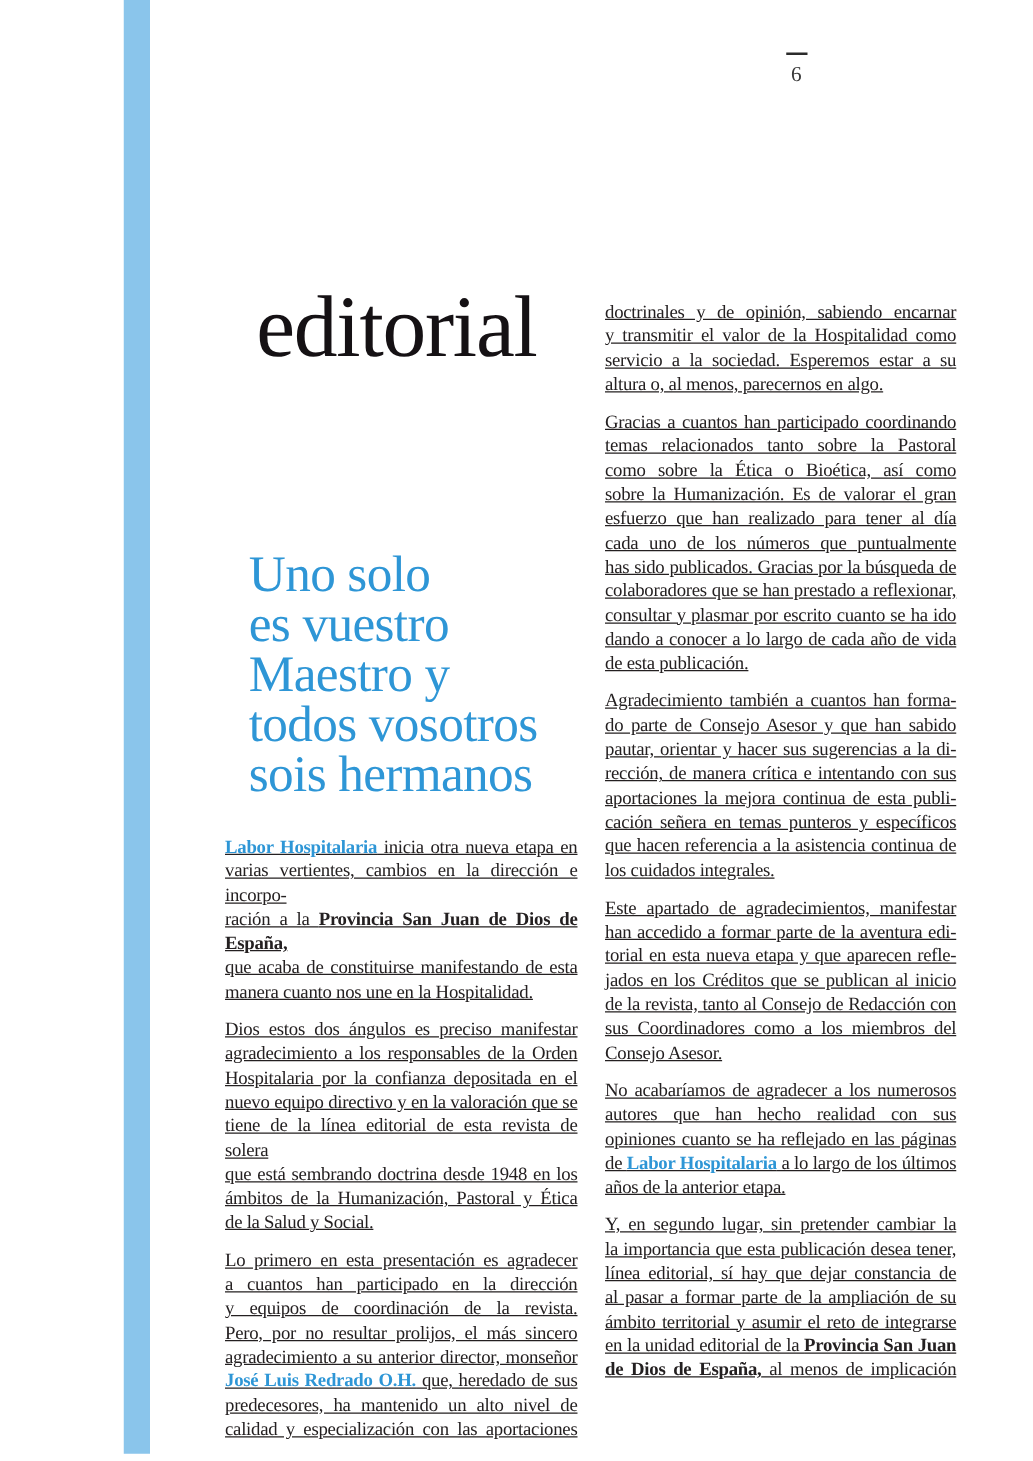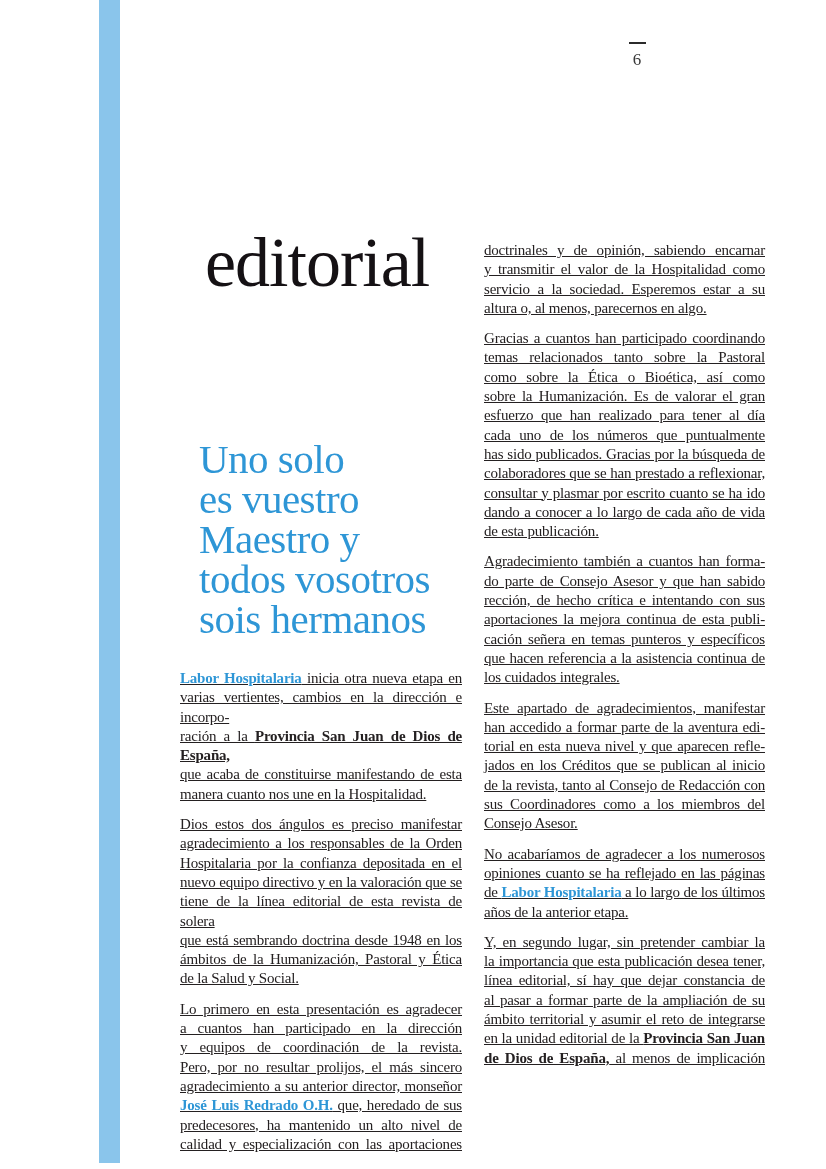--- a/index.html
+++ b/index.html
@@ -129,37 +129,39 @@
         <div class="line"><span>cada uno de los números que puntualmente</span></div>
         <div class="line"><span>has sido publicados. Gracias por la búsqueda de</span></div>
         <div class="line"><span>colaboradores que se han prestado a reflexionar,</span></div>
         <div class="line"><span>consultar y plasmar por escrito cuanto se ha ido</span></div>
         <div class="line"><span>dando a conocer a lo largo de cada año de vida</span></div>
         <div class="line last"><span>de esta publicación.</span></div>
       </div>
       <div class="para">
         <div class="line"><span>Agradecimiento también a cuantos han forma-</span></div>
         <div class="line"><span>do parte de Consejo Asesor y que han sabido</span></div>
-        <div class="line"><span>rección, de hecho crítica e intentando con sus</span></div>
+        <div class="line"><span>pautar, orientar y hacer sus sugerencias a la di-</span></div>
+        <div class="line"><span>rección, de manera crítica e intentando con sus</span></div>
         <div class="line"><span>aportaciones la mejora continua de esta publi-</span></div>
         <div class="line"><span>cación señera en temas punteros y específicos</span></div>
         <div class="line"><span>que hacen referencia a la asistencia continua de</span></div>
         <div class="line last"><span>los cuidados integrales.</span></div>
       </div>
       <div class="para">
         <div class="line"><span>Este apartado de agradecimientos, manifestar</span></div>
         <div class="line"><span>han accedido a formar parte de la aventura edi-</span></div>
-        <div class="line"><span>torial en esta nueva nivel y que aparecen refle-</span></div>
+        <div class="line"><span>torial en esta nueva etapa y que aparecen refle-</span></div>
         <div class="line"><span>jados en los Créditos que se publican al inicio</span></div>
         <div class="line"><span>de la revista, tanto al Consejo de Redacción con</span></div>
         <div class="line"><span>sus Coordinadores como a los miembros del</span></div>
         <div class="line last"><span>Consejo Asesor.</span></div>
       </div>
       <div class="para">
         <div class="line"><span>No acabaríamos de agradecer a los numerosos</span></div>
+        <div class="line"><span>autores que han hecho realidad con sus</span></div>
         <div class="line"><span>opiniones cuanto se ha reflejado en las páginas</span></div>
         <div class="line"><span>de </span><span class="seg-accent">Labor Hospitalaria</span><span> a lo largo de los últimos</span></div>
         <div class="line last"><span>años de la anterior etapa.</span></div>
       </div>
       <div class="para">
         <div class="line"><span>Y, en segundo lugar, sin pretender cambiar la</span></div>
         <div class="line"><span>la importancia que esta publicación desea tener,</span></div>
         <div class="line"><span>línea editorial, sí hay que dejar constancia de</span></div>
         <div class="line"><span>al pasar a formar parte de la ampliación de su</span></div>
         <div class="line"><span>ámbito territorial y asumir el reto de integrarse</span></div>

